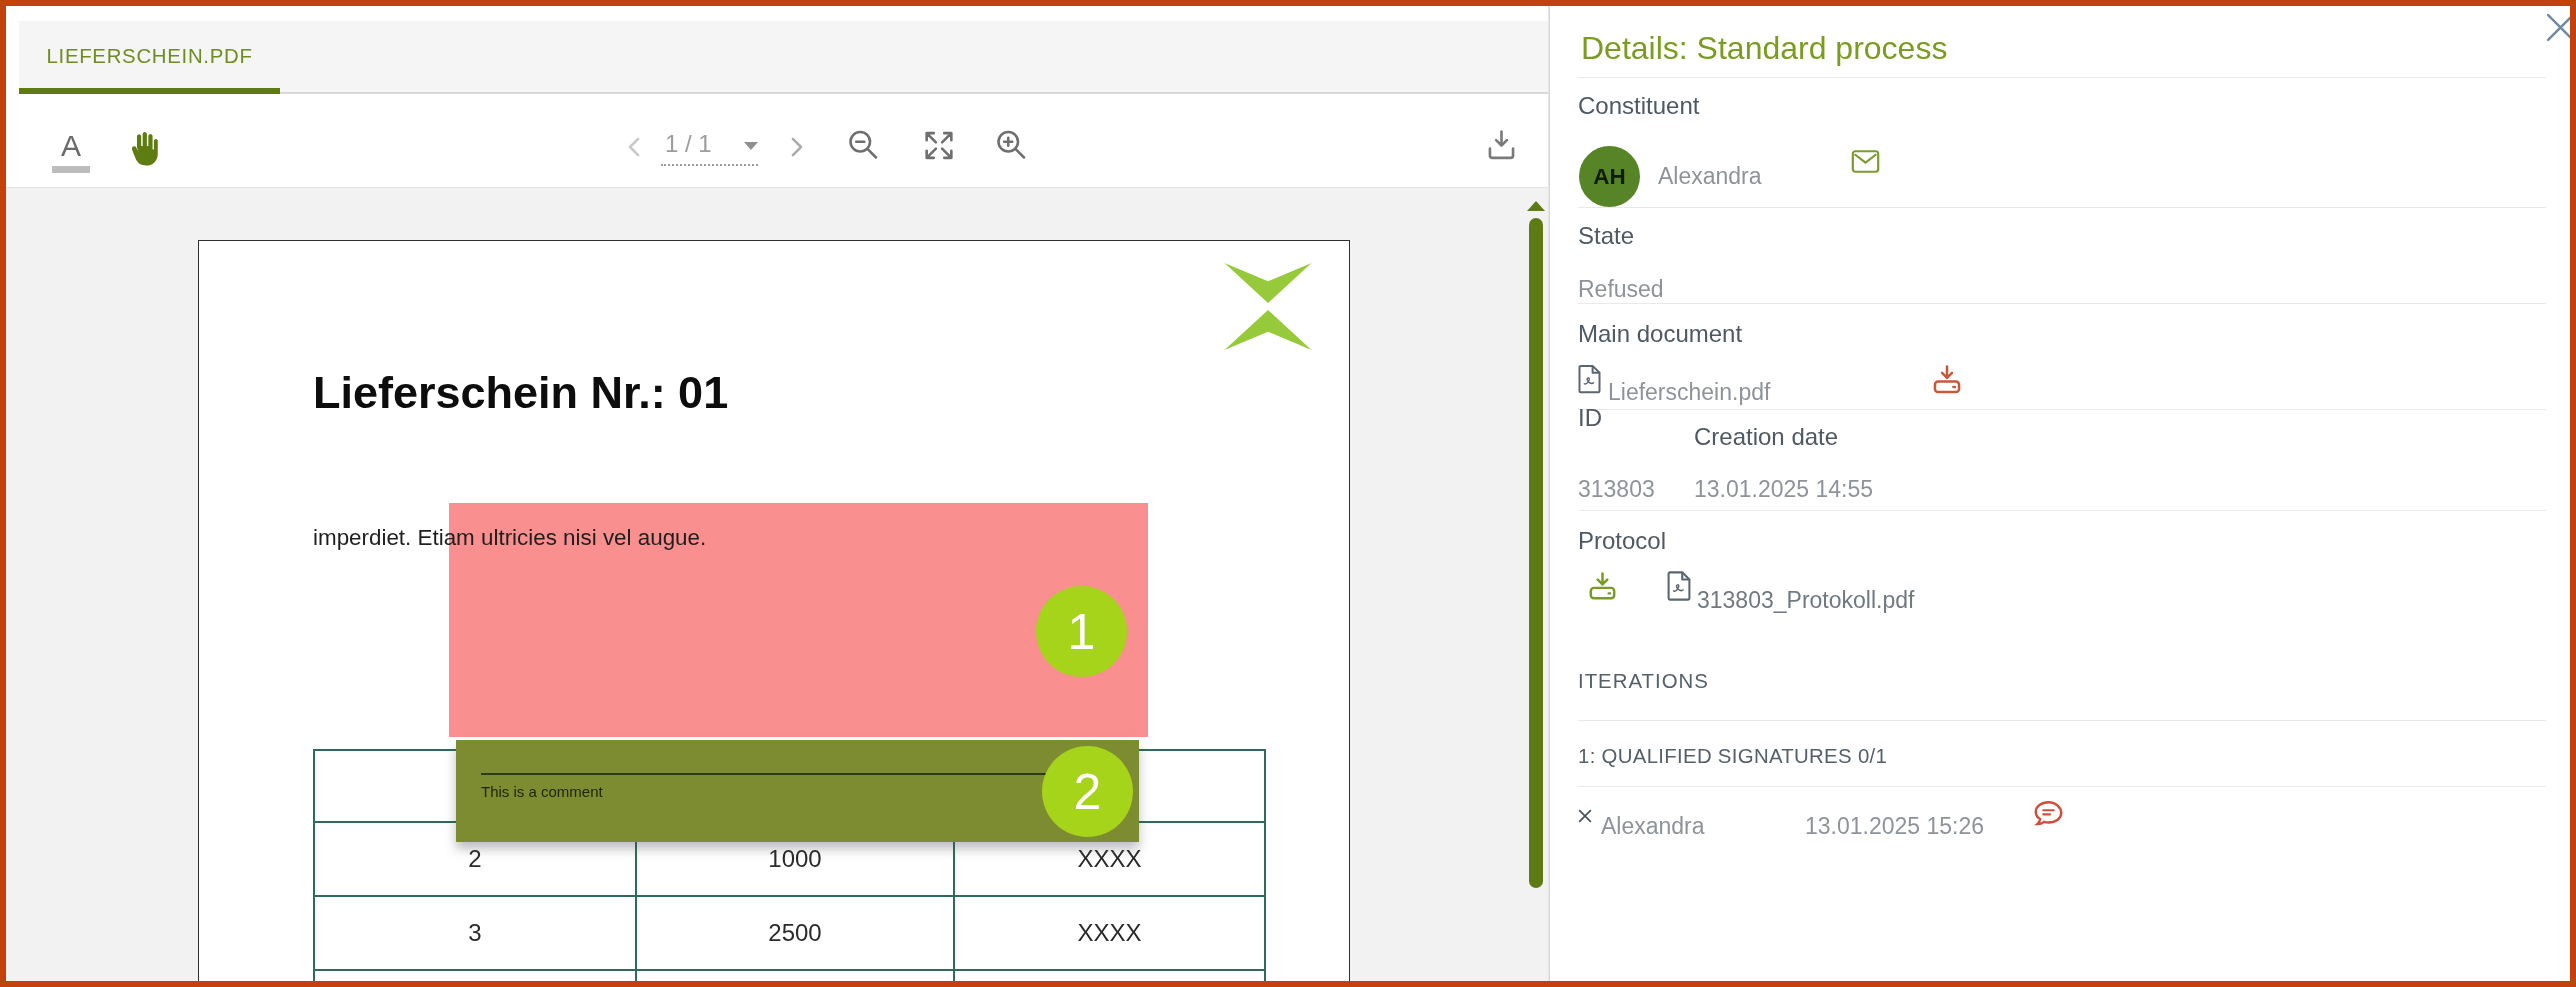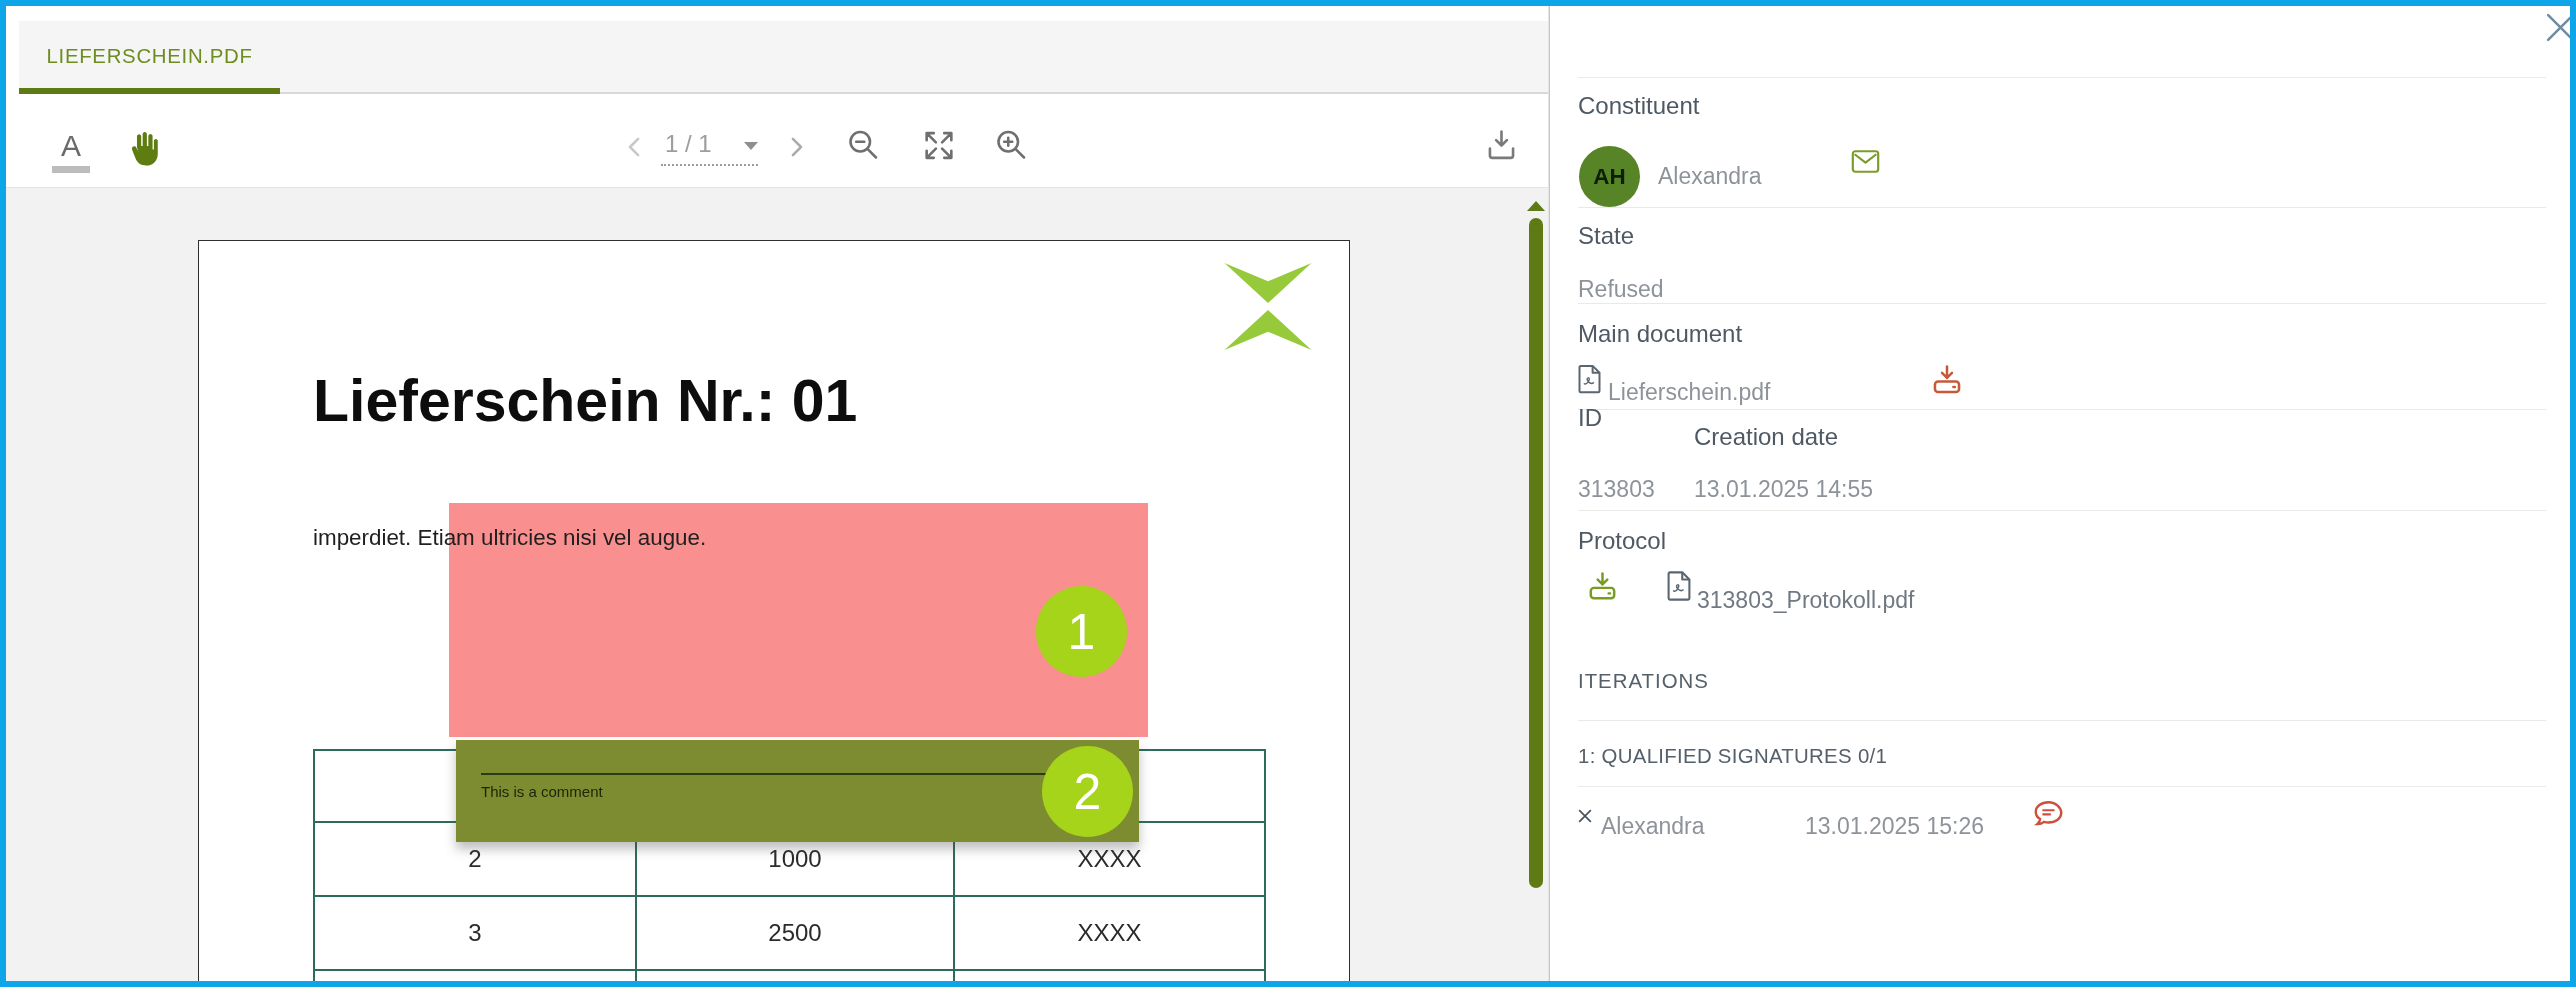--- a/index.html
+++ b/index.html
@@ -1,18 +1,18 @@
 <!DOCTYPE html>
 <html style="font-size:10.5px"><head>
 <meta charset="utf-8">
 <style>
   html,body{margin:0;padding:0;background:#ffffff;}
   *{box-sizing:border-box;}
-  .stage{position:relative;width:2576px;height:987px;background:#f9a8d4;
-         border:6px solid #0ea5e9;overflow:hidden;
+  .stage{position:relative;width:2576px;height:987px;background:#fde047;
+         border:6px solid #c2410c;overflow:hidden;
          font-family:"Liberation Sans","DejaVu Sans",sans-serif;}
 
   
   .viewer{position:absolute;left:0;top:0;width:1543px;height:976px;
           background:#f2f2f2;border-right:1.3px solid #e6e6e6;overflow:hidden;}
   .viewer-header{position:absolute;left:0;top:0;width:100%;height:182px;
                  background:#ffffff;border-bottom:1.3px solid #e3e3e3;}
   .tabbar{position:absolute;left:12.5px;right:0;top:14.5px;height:73px;background:#f5f5f5;
           border-bottom:2px solid #d9d9d9;display:flex;align-items:center;}
   .tab{height:100%;display:flex;align-items:center;padding:0 30px 0 28px;cursor:pointer;}
@@ -40,21 +40,21 @@
   .scroll-arrow{position:absolute;left:1521px;top:195px;width:0;height:0;cursor:pointer;
     border-left:9.2px solid transparent;border-right:9.2px solid transparent;
     border-bottom:10.5px solid #5d7a14;}
   .scroll-thumb{position:absolute;left:1523px;top:212px;width:14px;height:670px;
     background:#5d7a14;border-radius:7.2px;cursor:pointer;}
 
   
   .page{position:absolute;left:192px;top:234px;width:1152px;height:742px;background:#ffffff;
         border:1.3px solid #2f2f2f;border-bottom:none;overflow:hidden;}
   .logo{position:absolute;left:1018px;top:22px;width:102px;height:87px;}
-  .doc-title{position:absolute;left:114px;top:126px;font-size:59px;font-weight:bold;
+  .doc-title{position:absolute;left:114px;top:126px;font-size:45px;font-weight:bold;
              color:#0d0d0d;letter-spacing:0;white-space:nowrap;z-index:2;}
   .doc-par{position:absolute;left:114px;top:276px;width:875px;font-size:22.4px;
            line-height:42px;color:#1f1f1f;z-index:2;}
   .hl-red{position:absolute;left:250px;top:262px;width:699px;height:234px;
           background:#f98f8f;z-index:1;cursor:pointer;}
   .badge{position:absolute;width:91px;height:91px;border-radius:50%;background:#a5d41a;
          color:#ffffff;display:flex;align-items:center;justify-content:center;
          font-size:50px;font-weight:300;z-index:6;cursor:pointer;}
   .badge1{left:837px;top:345px;}
   .badge2{left:843px;top:505px;}
@@ -202,20 +202,21 @@
     <div class="scroll-thumb"></div>
   </div>
 
   <div class="panel">
     <div class="close-x">
       <svg viewBox="0 0 24 24" width="37" height="37" fill="none" stroke="currentColor" stroke-width="1.6" stroke-linecap="round">
           <path d="M4 4l16 16M20 4L4 20"></path>
         </svg>
     </div>
 
+    <div class="p-title">Details: Standard process</div>
     <div class="pdivider" style="top:71px"></div>
 
     <div class="p-head" style="top:86px">Constituent</div>
     <div class="avatar">AH</div>
     <div class="p-val" style="left:108px;top:147px">Alexandra</div>
     <div class="iconbtn" style="left:301px;top:143px">
       <svg viewBox="0 0 24 20" width="29" height="25" fill="none" stroke="#7b9c2c" stroke-width="1.8" stroke-linejoin="round">
           <rect x="1.5" y="1.5" width="21" height="17" rx="2"></rect>
           <path d="M3 4l9 7 9-7"></path>
         </svg>

